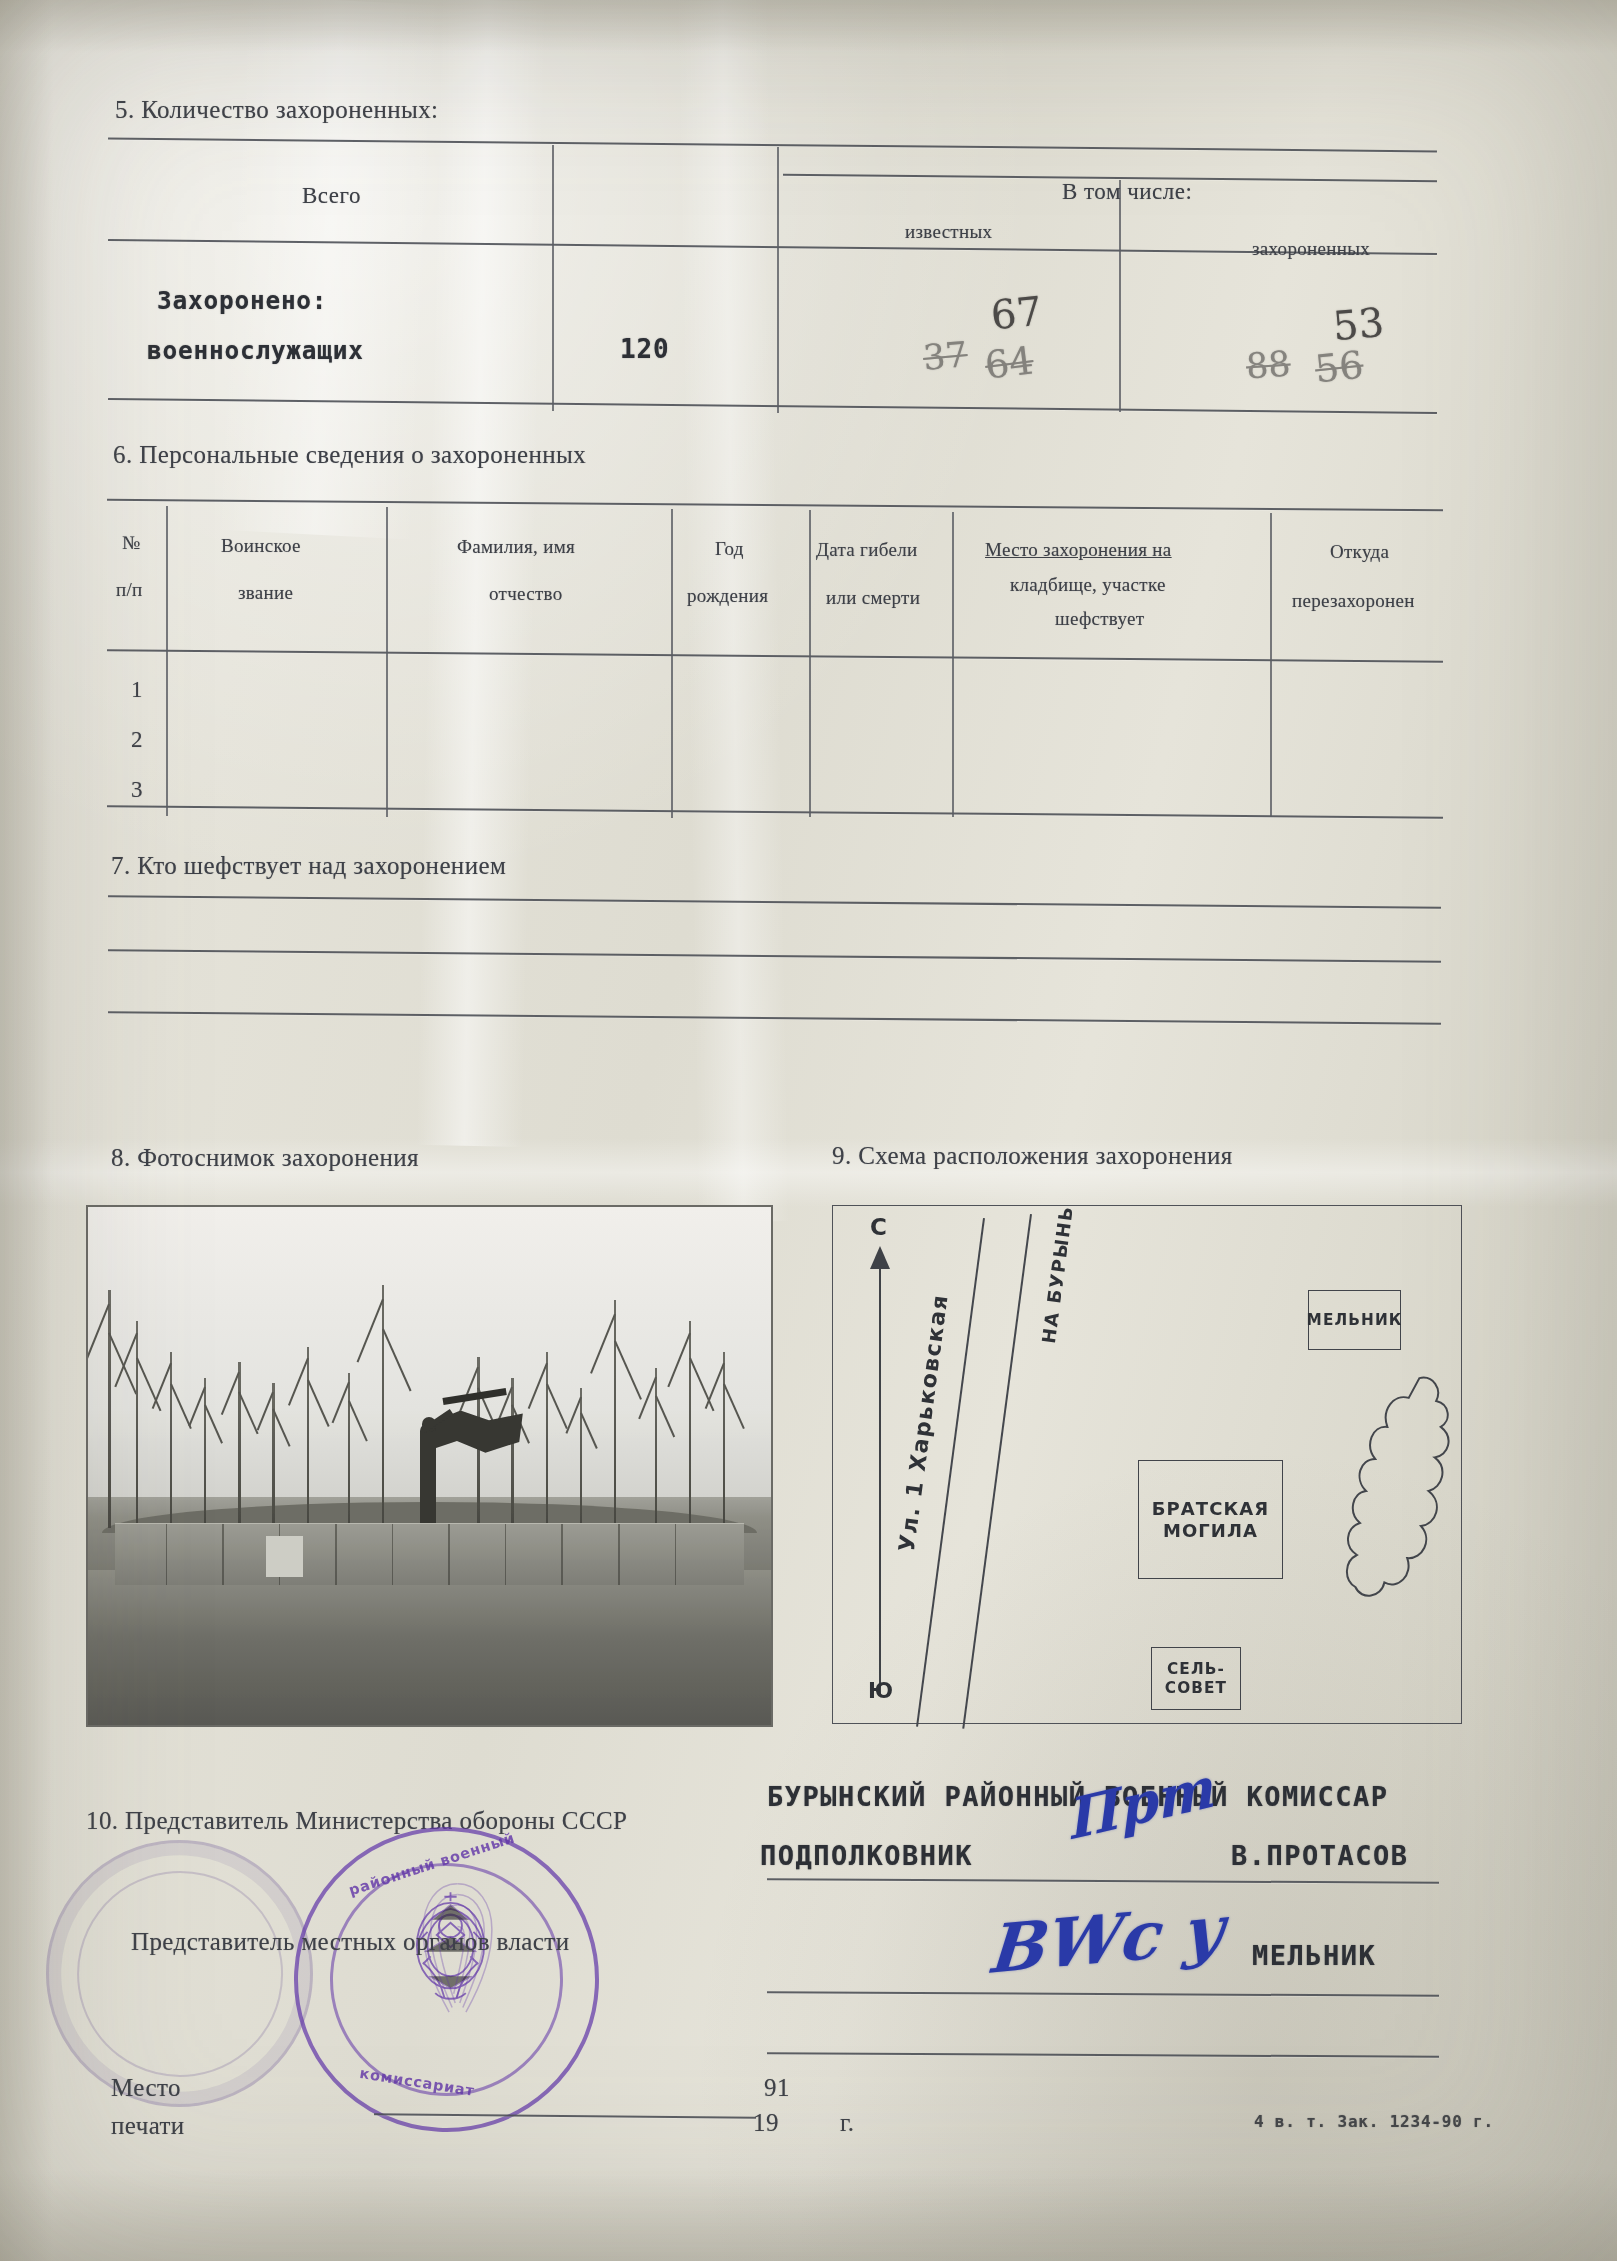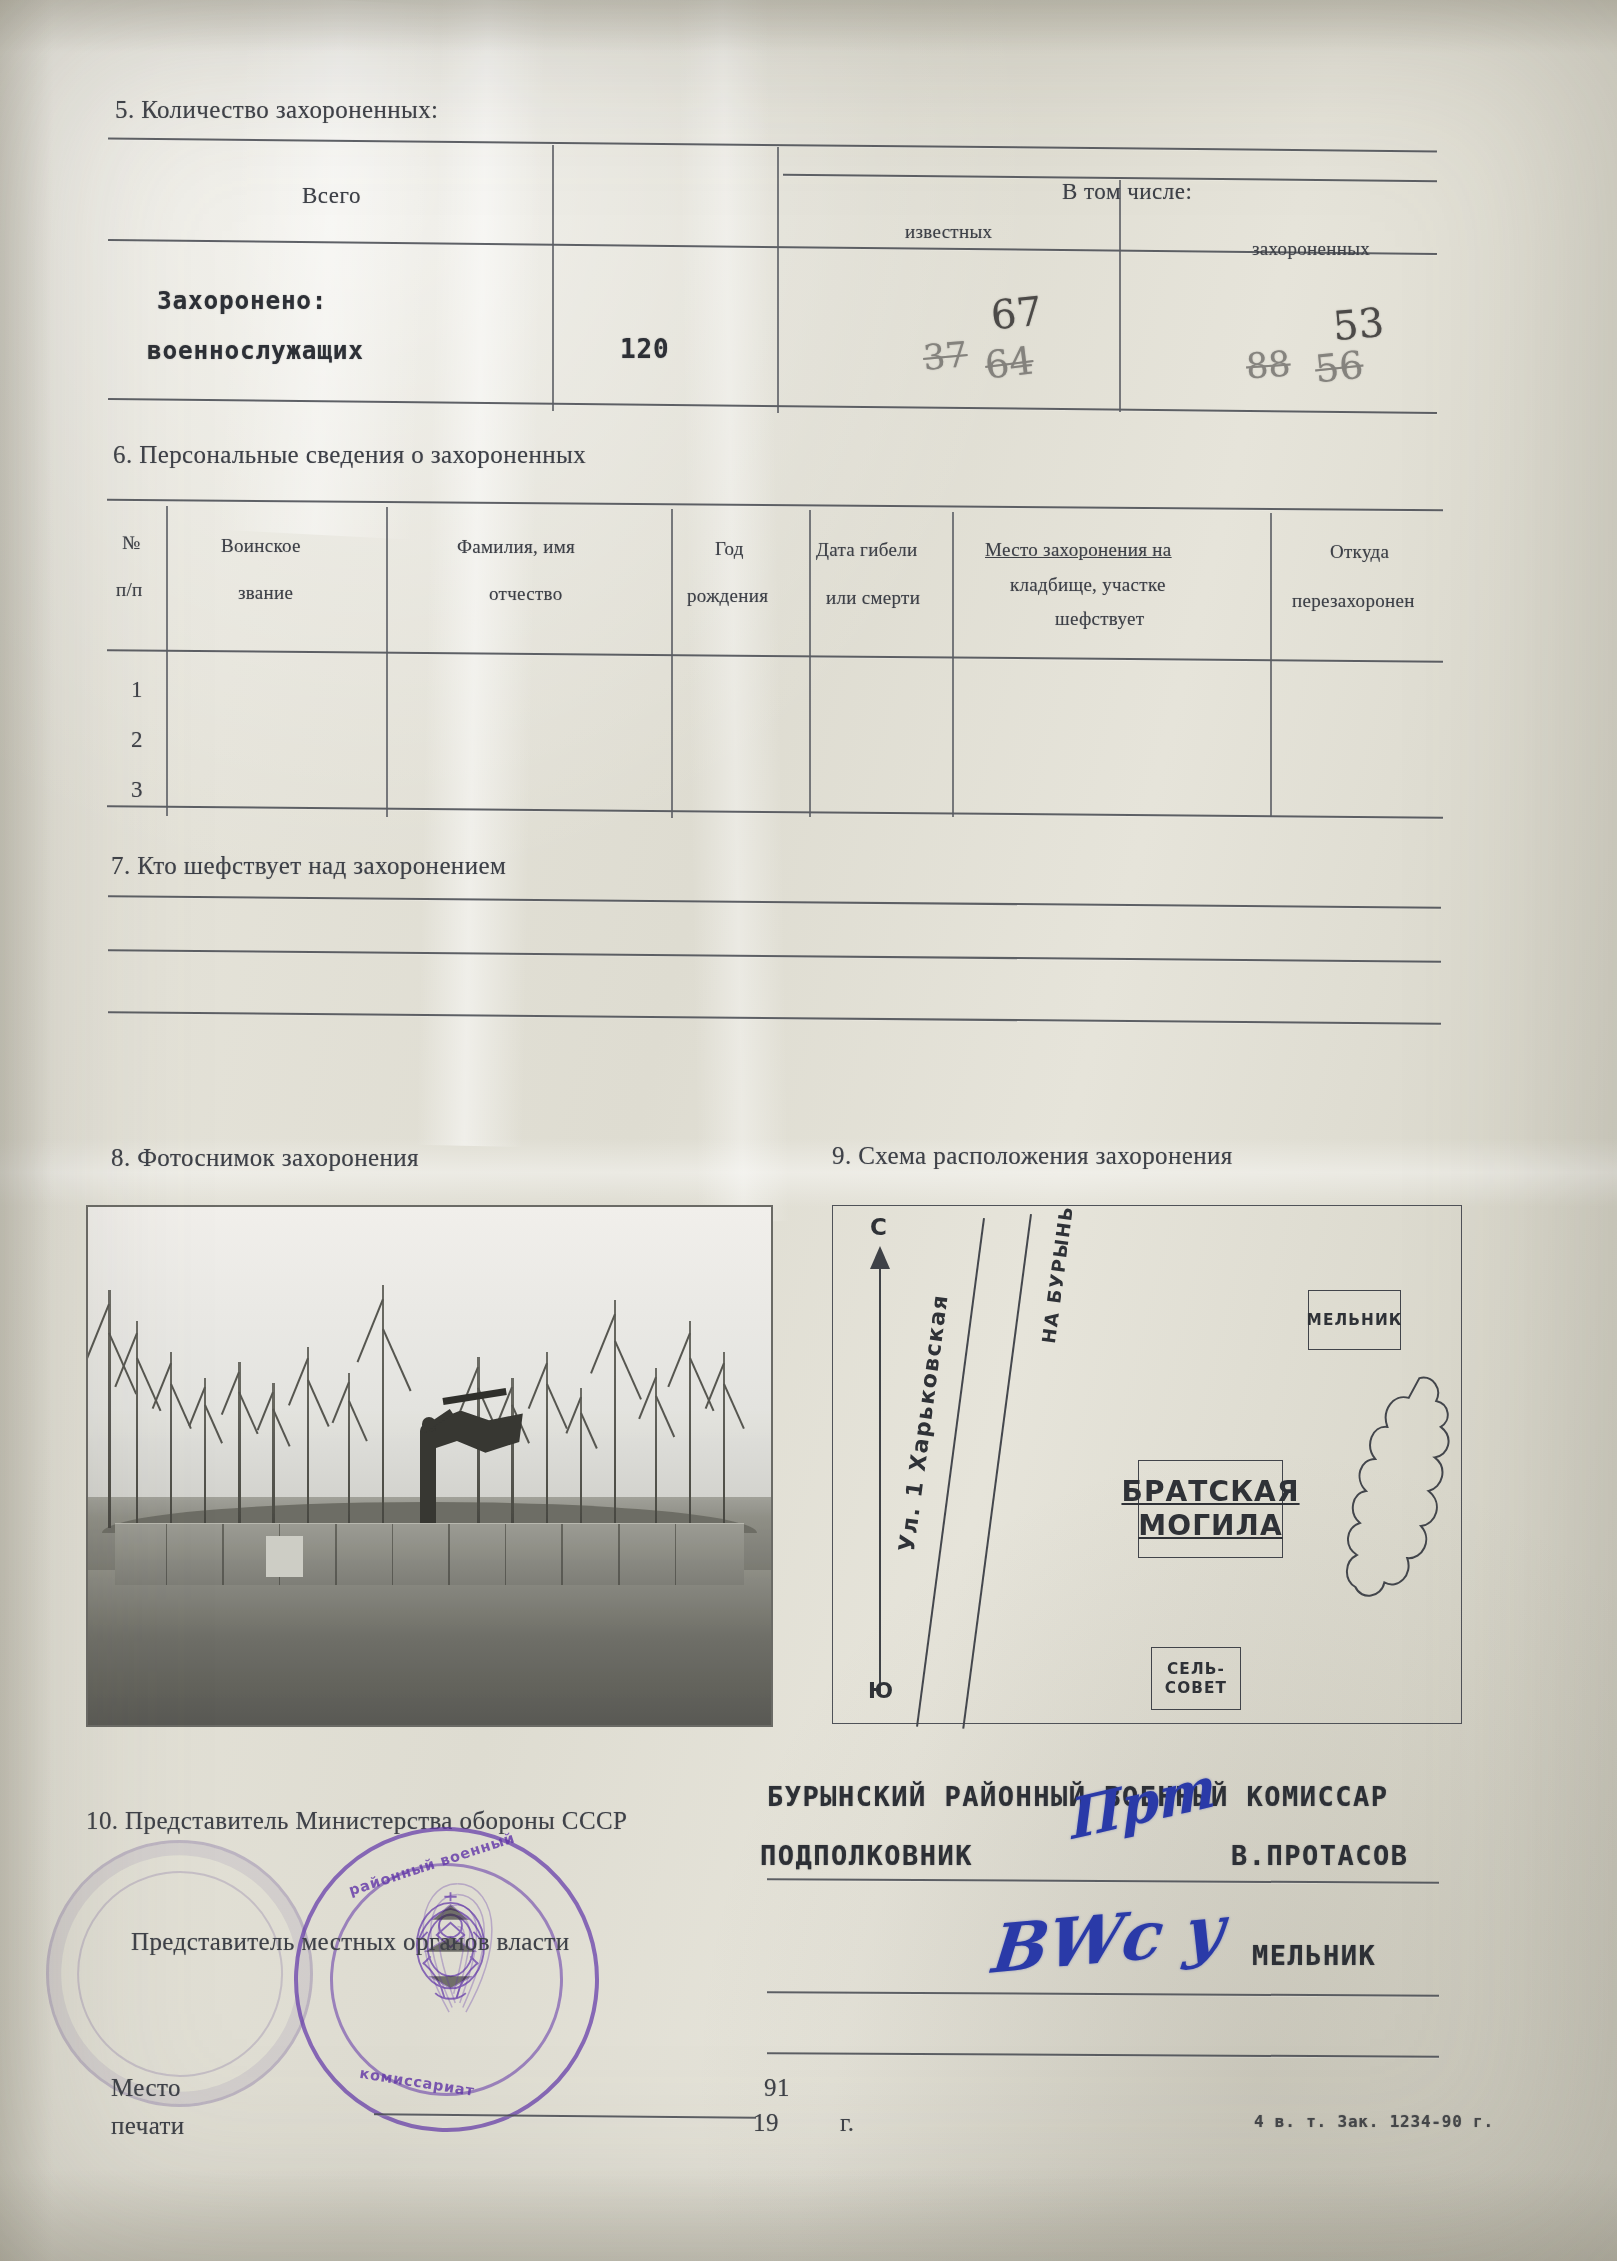--- a/index.html
+++ b/index.html
@@ -287,21 +287,21 @@
     <div class="arrowhead"></div>
     <div class="maplbl" style="left:37px; top:7.6px; font-size:23px;">С</div>
     <div class="maplbl" style="left:35px; top:472px; font-size:21.4px;">Ю</div>
 
     <div class="street" style="left:150px; top:12.2px; height:513px; transform:rotate(7.5deg); transform-origin:top center;"></div>
     <div class="street" style="left:197px; top:7.6px; height:519px; transform:rotate(7.5deg); transform-origin:top center;"></div>
 
     <div class="maplbl" style="left:61px; top:344px; font-size:22px; transform:rotate(-82.5deg); transform-origin:left top;">Ул. 1 Харьковская</div>
     <div class="maplbl" style="left:205px; top:136px; font-size:18.3px; transform:rotate(-82.5deg); transform-origin:left top;">НА БУРЫНЬ</div>
 
-    <div class="mapbx" style="left:305px; top:254px; width:145px; height:98px; font-size:28px;text-decoration:underline;">
+    <div class="mapbx" style="left:305px; top:254px; width:145px; height:119px; font-size:18px;">
       <span>БРАТСКАЯ</span>
       <span>МОГИЛА</span>
     </div>
 
     <div class="mapbx" style="left:475px; top:84px; width:93px; height:60px; font-size:15.3px;">
       <span>МЕЛЬНИК</span>
     </div>
 
     <div class="mapbx" style="left:318px; top:441px; width:90px; height:63px; font-size:15.3px;">
       <span>СЕЛЬ-</span>

